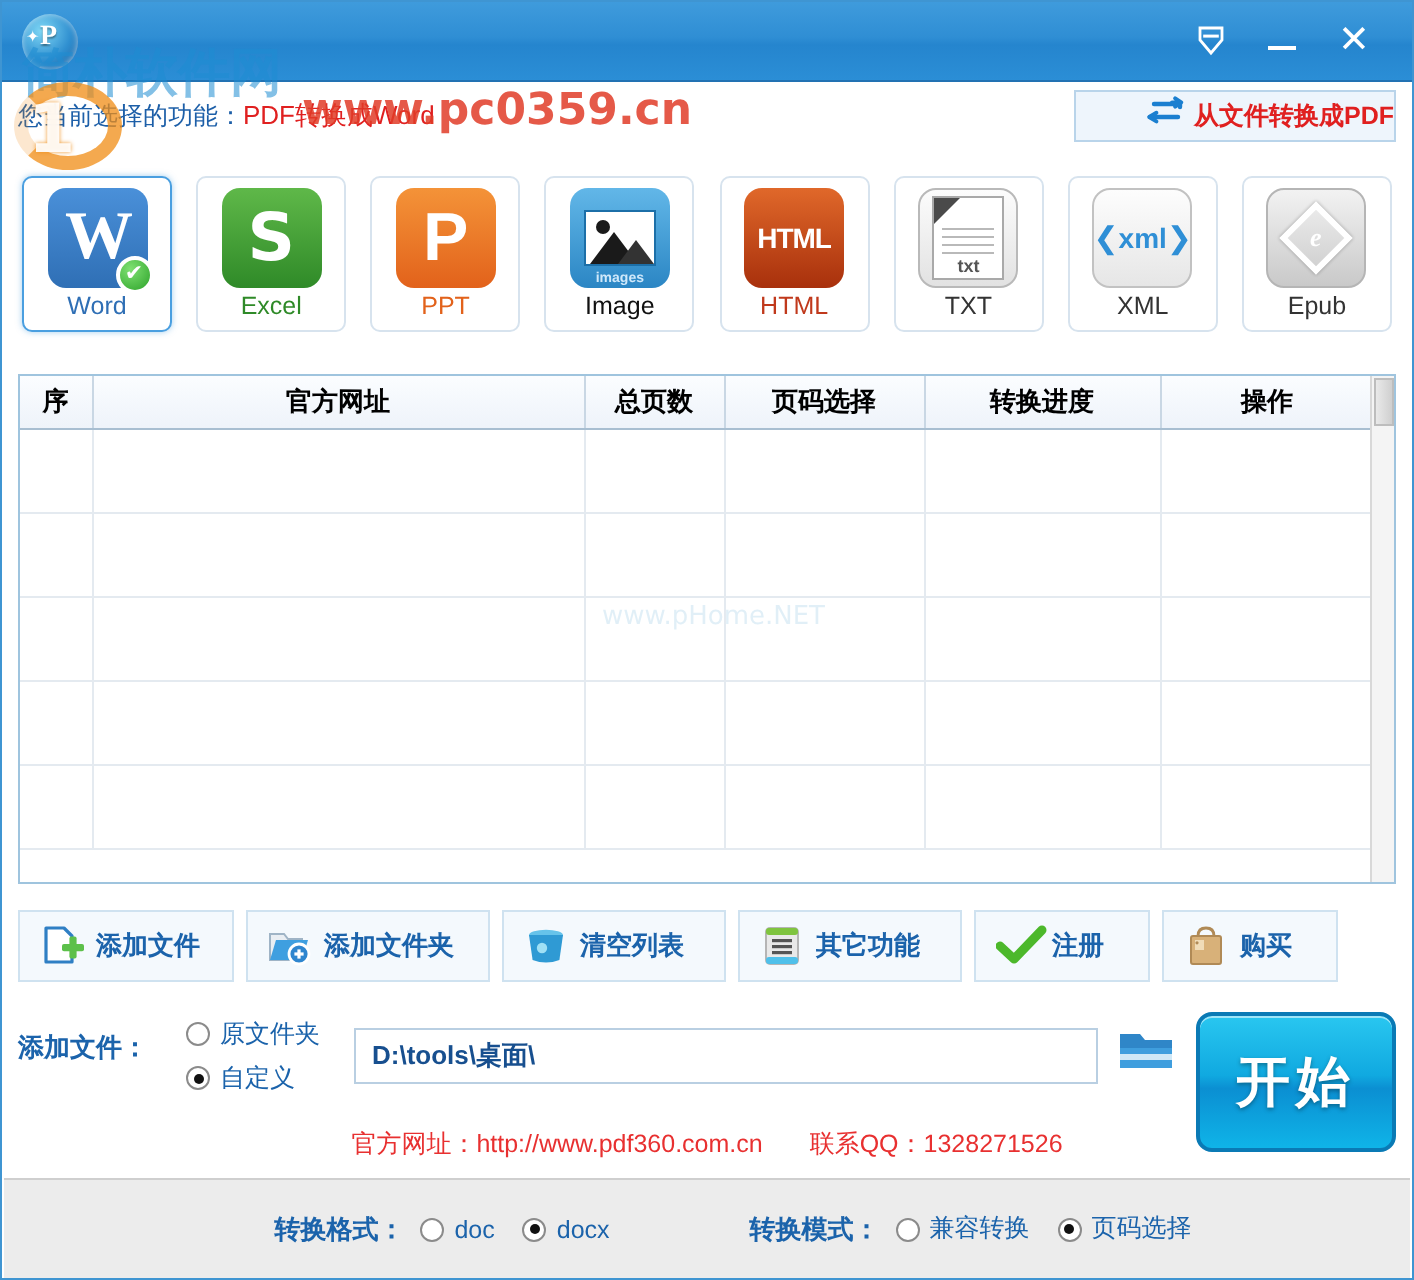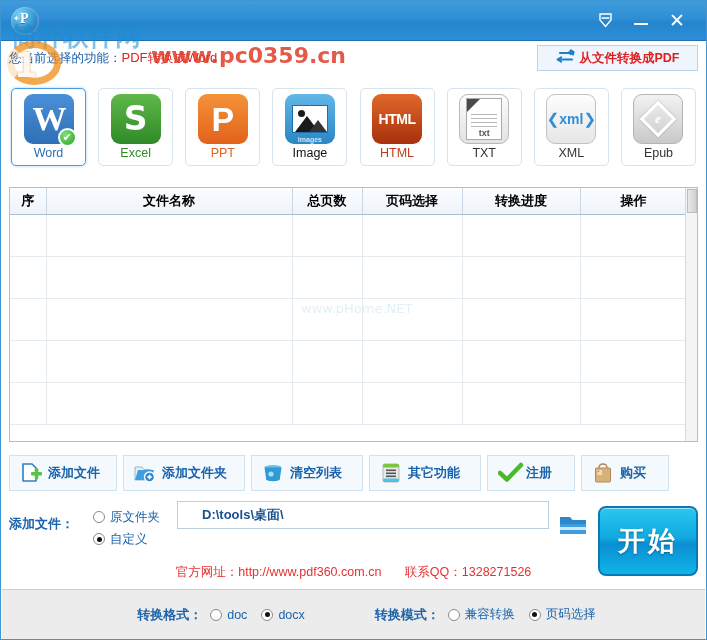--- a/index.html
+++ b/index.html
@@ -77,21 +77,21 @@
     font-size: 12.5px; color: #1d5fa8; margin-left: 8px; white-space: nowrap;
   }
   .funcline .val {
     font-size: 13px; color: #e02020; white-space: nowrap;
   }
   .to-pdf-btn {
     position: absolute; right: 8px; top: 3px;
     width: 161px; height: 26px;
     background: #eef5fc;
     border: 1px solid #b9d4ea;
-    display: flex; align-items: center; justify-content: center; gap: 5px;
+    display: flex; align-items: center; justify-content: flex-end; gap: 5px;
     cursor: pointer;
   }
   .to-pdf-btn .txt { font-size: 12.5px; color: #e02020; font-weight: bold; white-space: nowrap; }
 
   
   .fmt-strip {
     position: absolute; left: 0; top: 73px; width: 705px; height: 105px;
     background: #ffffff;
     display: flex; align-items: center; gap: 0px;
     padding: 0 10px;
@@ -227,24 +227,24 @@
   .radio-row { display: flex; align-items: center; gap: 5px; height: 22px; cursor: pointer; }
   .radio-row .rlabel { font-size: 12.5px; color: #1b63ab; }
   .rdo {
     width: 12px; height: 12px; border-radius: 50%;
     border: 1px solid #8b8b8b; background: #fff; position: relative; flex:0 0 auto;
   }
   .rdo.on::after {
     content:''; position:absolute; left:2.5px; top:2.5px; width:5px;height:5px;border-radius:50%;background:#111;
   }
   .path-input {
-    position: absolute; left: 176px; top: 0; width: 372px; height: 28px;
+    position: absolute; left: 176px; top: 13px; width: 372px; height: 28px;
     border: 1px solid #b9cfe2; background: #ffffff;
     font-size: 13px; color: #174f8f; font-weight: bold;
-    padding: 0 24px; line-height: 26px;
+    padding: 0 8px; line-height: 26px;
     font-family: "Liberation Sans", sans-serif;
     outline: none;
   }
   .folder-btn {
     position: absolute; left: 557px; top: 12px; width: 30px; height: 26px; cursor:pointer;
   }
   .start-btn {
     position: absolute; left: 597px; top: 505px; width: 100px; height: 70px;
     border-radius: 8px;
     background: linear-gradient(to bottom, #29c7f0 0%, #10a9e0 45%, #0b8fd2 55%, #0fb4e8 100%);
@@ -423,21 +423,21 @@
       <div class="fmt-label" style="color:#333">Epub</div>
     </div>
 
   </div>
 
   <div class="table-wrap">
     <table class="filelist">
       <thead>
         <tr>
           <th style="width:36px">序</th>
-          <th style="width:246px">文件名称</th>
+          <th style="width:246px">官方网址</th>
           <th style="width:70px">总页数</th>
           <th style="width:100px">页码选择</th>
           <th style="width:118px">转换进度</th>
           <th style="width:107px">操作</th>
           <th class="scroll-col"></th>
         </tr>
       </thead>
       <tbody>
         <tr>
             <td></td>

